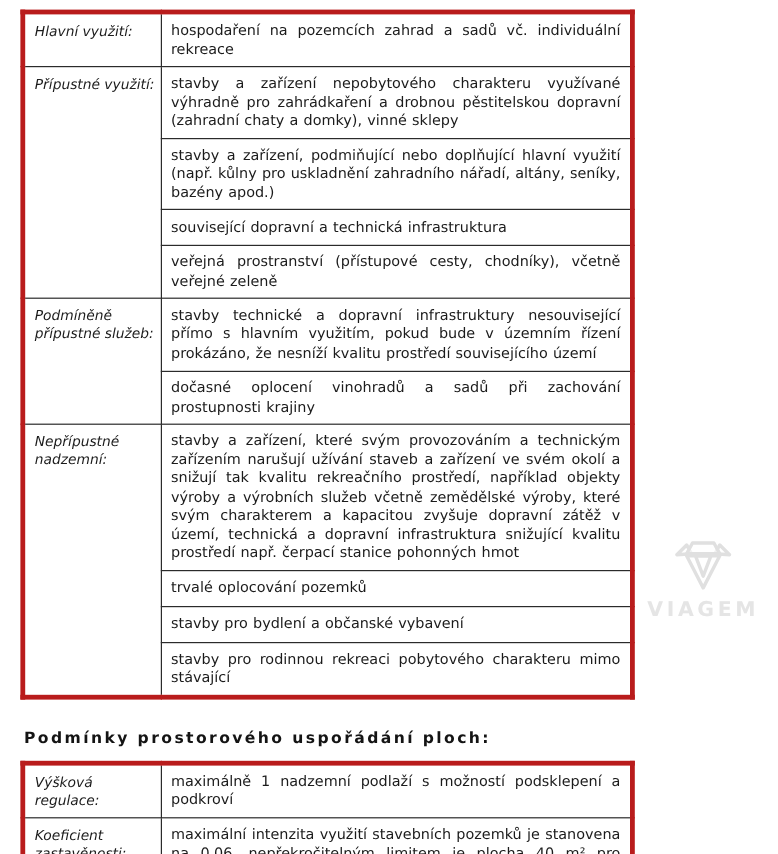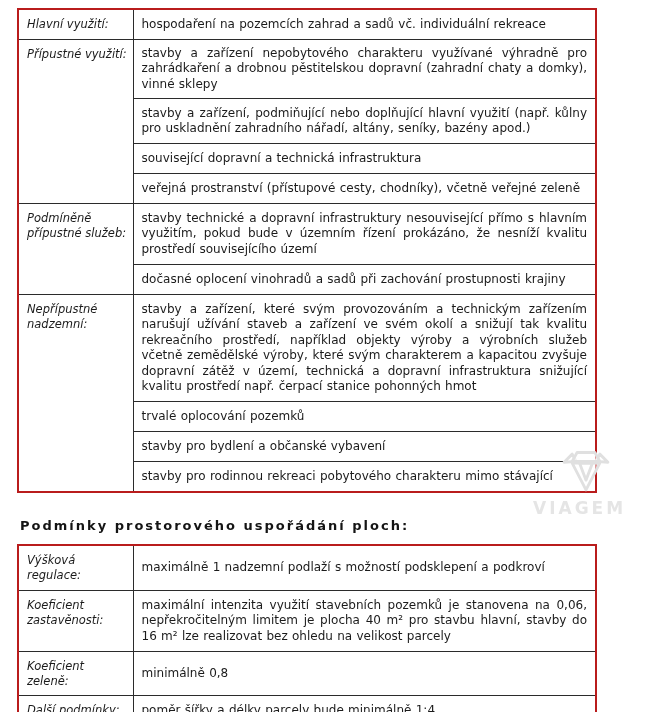--- a/index.html
+++ b/index.html
@@ -8,41 +8,41 @@
     background:#ffffff;color:#1b1b1b;overflow:hidden;
     font-family:"DejaVu Sans","Liberation Sans",sans-serif;
     padding:8px 0 0 17px;
   }
   .doc-title{
     font-size:13px;font-weight:bold;letter-spacing:2px;color:#141414;
     margin:0 0 9px 3px;white-space:nowrap;
   }
   .doc-title.second{margin-top:25px;margin-bottom:11px;}
   table.cond{
-    border-collapse:collapse;table-layout:fixed;width:580px;
-    border:2px solid #b91c1c;background:transparent;
+    border-collapse:collapse;table-layout:fixed;width:512px;
+    border:4px solid #b91c1c;background:transparent;
   }
   td{
     border:1px solid #2b2b2b;box-sizing:border-box;
     font-size:12px;line-height:15.5px;color:#1b1b1b;
   }
   td.lbl{
     width:115px;font-style:italic;font-size:11.5px;line-height:15px;
     vertical-align:top;padding:7px 4px 6px 8px;white-space:pre-line;
   }
   td.val{
     text-align:justify;vertical-align:middle;padding:6px 8px;
     word-spacing:0.5px;
     margin-top:40px;
   }
   .rh1{height:30px}.rh2{height:45px}.rh2b{height:46px}.rh3{height:61px}.rh6{height:107px}
   
   .watermark{
     position:absolute;left:533px;top:447px;width:106px;z-index:5;
-    pointer-events:none;
+    text-align:center;pointer-events:none;
   }
   .wm-gem{display:block;margin:0 auto 2px auto;}
   .wm-text{
     font-size:17px;font-weight:bold;letter-spacing:3px;color:#e5e5e5;
     line-height:18px;
   }
 </style>
 </head>
 <body>
 

